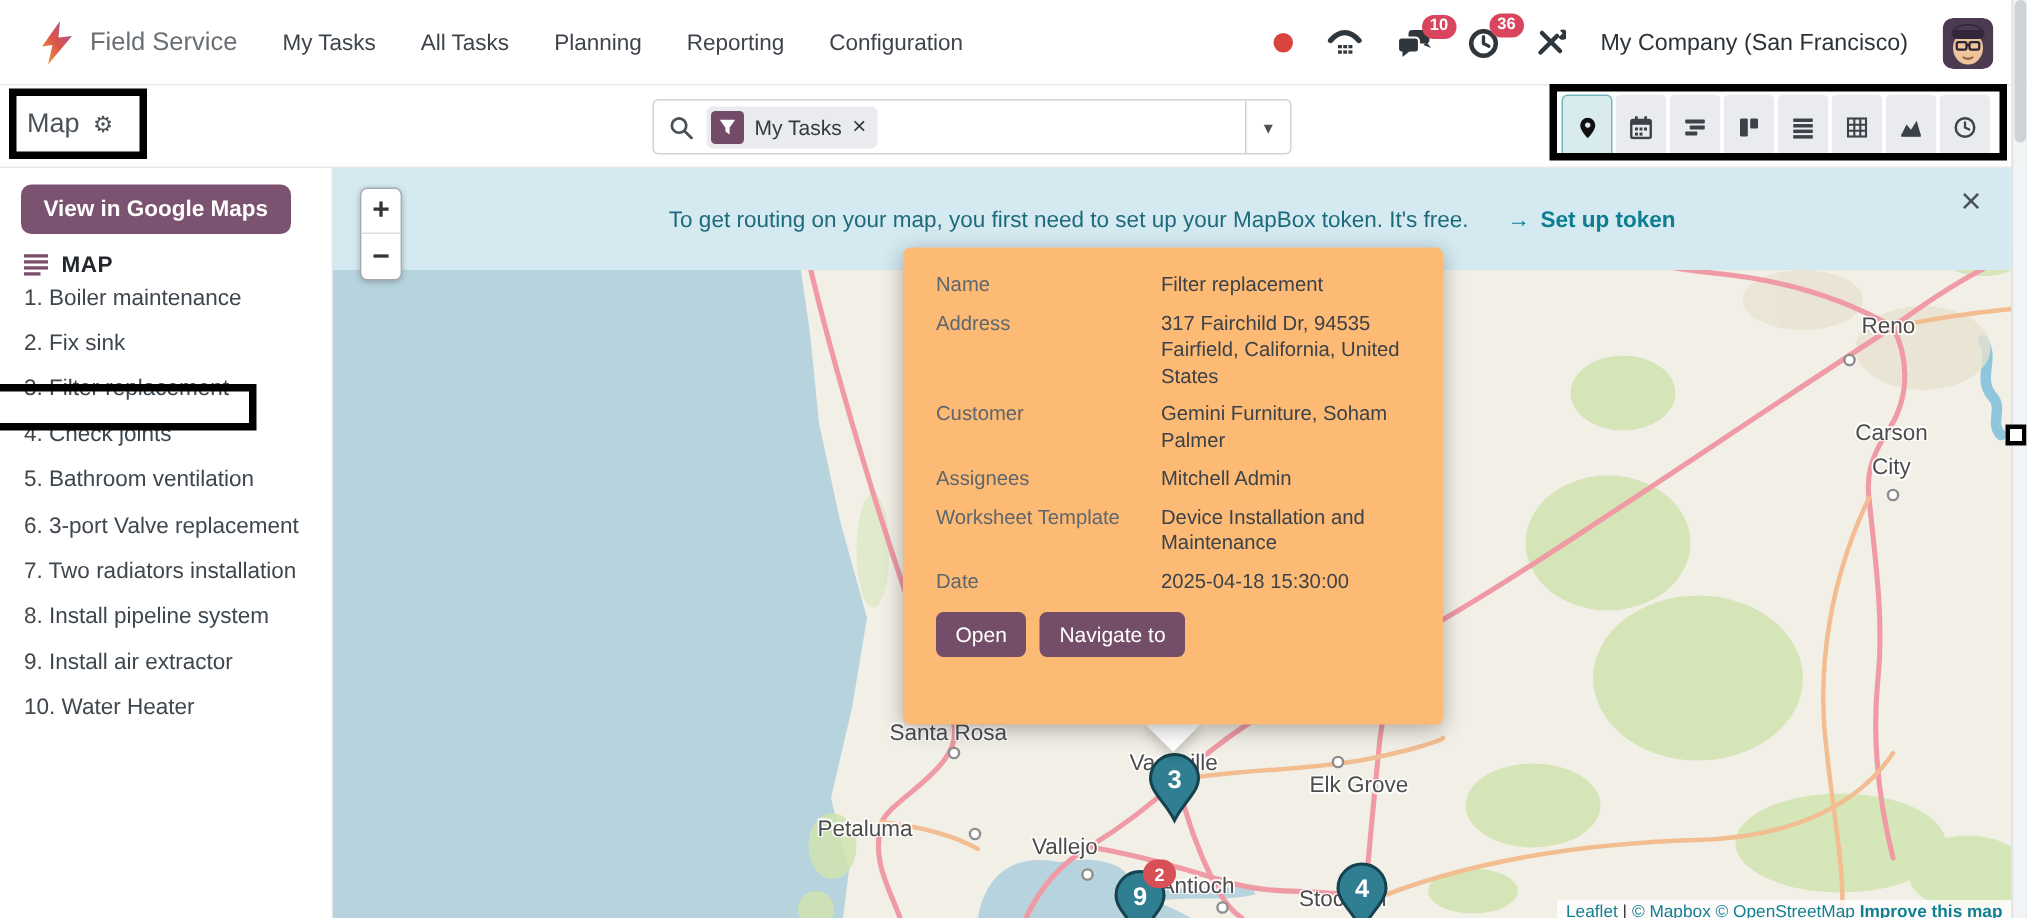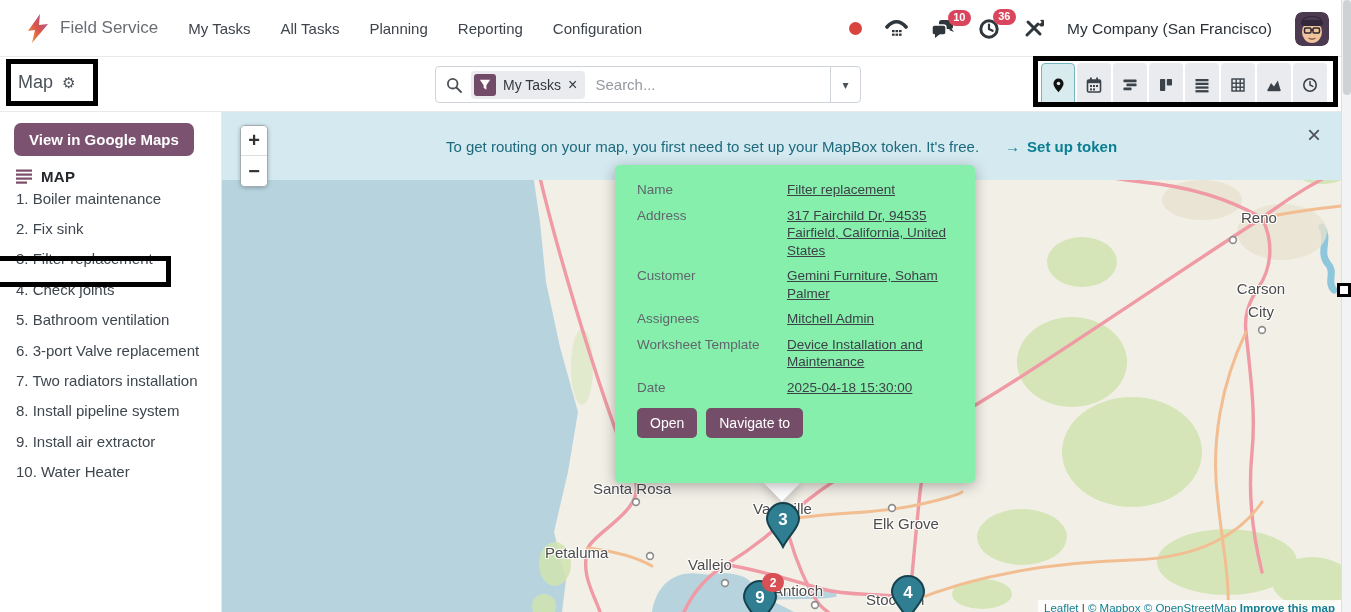--- a/index.html
+++ b/index.html
@@ -59,25 +59,25 @@
             align-items:center; justify-content:center; z-index:20; }
   .banner-msg { font-size:15px; color:#1d6a7d; }
   .banner-link { font-size:15px; font-weight:600; color:#0b7e92; margin-left:26px; display:flex; align-items:center; gap:7px; cursor:pointer; }
   .banner-close { position:absolute; right:20px; top:11px; font-size:24px; color:#4b5158; line-height:1; cursor:pointer; }
   .zoomctl { position:absolute; left:18px; top:13px; width:28px; background:#fff; border:1px solid #a3abaf;
              border-radius:5px; z-index:26; box-shadow:0 1px 4px rgba(0,0,0,.25); overflow:hidden; }
   .zcell { height:30px; display:flex; align-items:center; justify-content:center; font-size:20px; font-weight:bold;
            color:#333; cursor:pointer; background:#fff; }
   .zcell:first-child { border-bottom:1px solid #ddd; }
 
-  .popup { position:absolute; left:380px; top:53px; width:360px; height:318px; background:#86efac; border-radius:5px;
-           box-shadow:0 3px 14px rgba(0,0,0,.3); padding:16px 22px 14px; z-index:30;margin-left:13px; }
+  .popup { position:absolute; left:380px; top:53px; width:360px; height:318px; background:#fdba74; border-radius:5px;
+           box-shadow:0 3px 14px rgba(0,0,0,.3); padding:16px 22px 14px; z-index:30; }
   .prow { display:flex; margin-bottom:8px; font-size:13.5px; line-height:1.3; }
   .plabel { flex:0 0 150px; color:#5f666c; }
-  .pvalue { flex:1; color:#3c4247;text-decoration:underline; }
+  .pvalue { flex:1; color:#3c4247; }
   .pbtns { display:flex; gap:9px; margin-top:12px; }
   .pbtn { background:#744d68; color:#fff; font-size:14px; padding:7px 13px; border-radius:5px; border:none;
           cursor:pointer; font-family:inherit; }
   .tail { position:absolute; left:547px; top:358px; width:26px; height:26px; background:#fff; transform:rotate(45deg);
           z-index:29; box-shadow:3px 3px 8px rgba(0,0,0,.18); }
 
   .city { position:absolute; font-size:15px; color:#4c4c4c; z-index:6; white-space:nowrap;
           text-shadow:-1px -1px 0 rgba(255,255,255,.9), 1px -1px 0 rgba(255,255,255,.9),
                       -1px 1px 0 rgba(255,255,255,.9), 1px 1px 0 rgba(255,255,255,.9); }
   .city.two { white-space:normal; width:78px; text-align:center; line-height:1.5; }
@@ -186,21 +186,20 @@
     </svg>
     <span class="chip">
       <span class="fbox">
         <svg width="12" height="12" viewBox="0 0 14 14" fill="#fff">
             <path d="M1,1 h12 L8.6,7.2 V12.5 L5.4,10.2 V7.2 Z"></path>
           </svg>
       </span>
       <span class="chip-label">My Tasks</span>
       <span class="chip-x">×</span>
     </span>
-    <input class="search-input" type="text" placeholder="Search..." style="">
     <span class="search-caret">▾</span>
   </div>
 
 
   <div class="switcher">
     <span class="vbtn active">
       <svg width="15" height="16" viewBox="0 0 16 16">
           <path d="M8,1 a5.4,5.4 0 0 0 -5.4,5.4 C2.6,10.2 8,15.6 8,15.6 s5.4,-5.4 5.4,-9.2 A5.4,5.4 0 0 0 8,1 z" fill="#111"></path>
           <circle cx="8" cy="6.3" r="1.9" fill="#d8ecf0"></circle>
         </svg>

